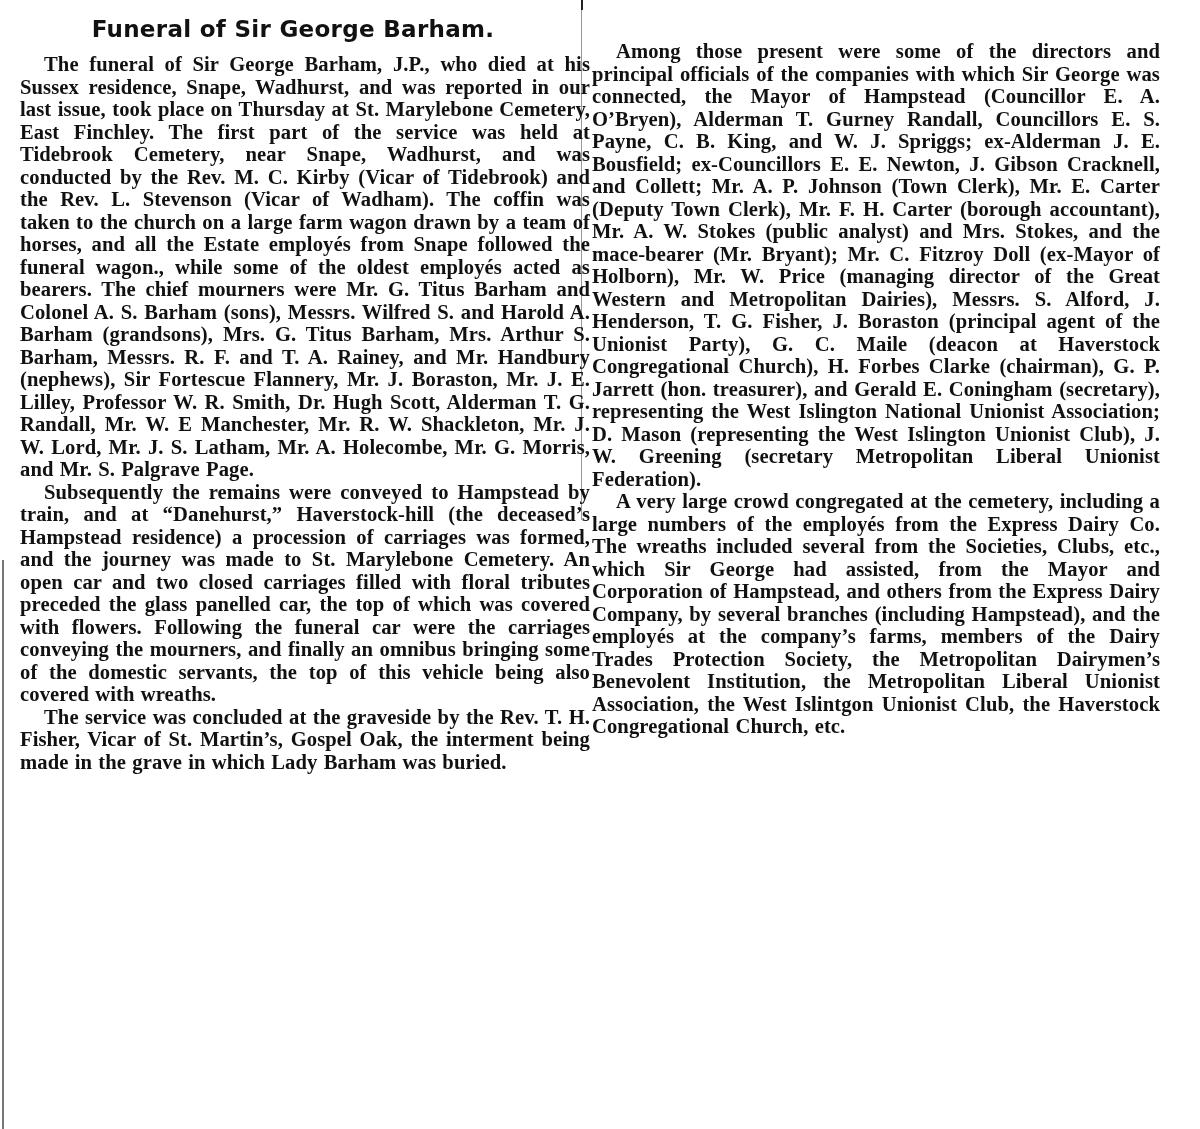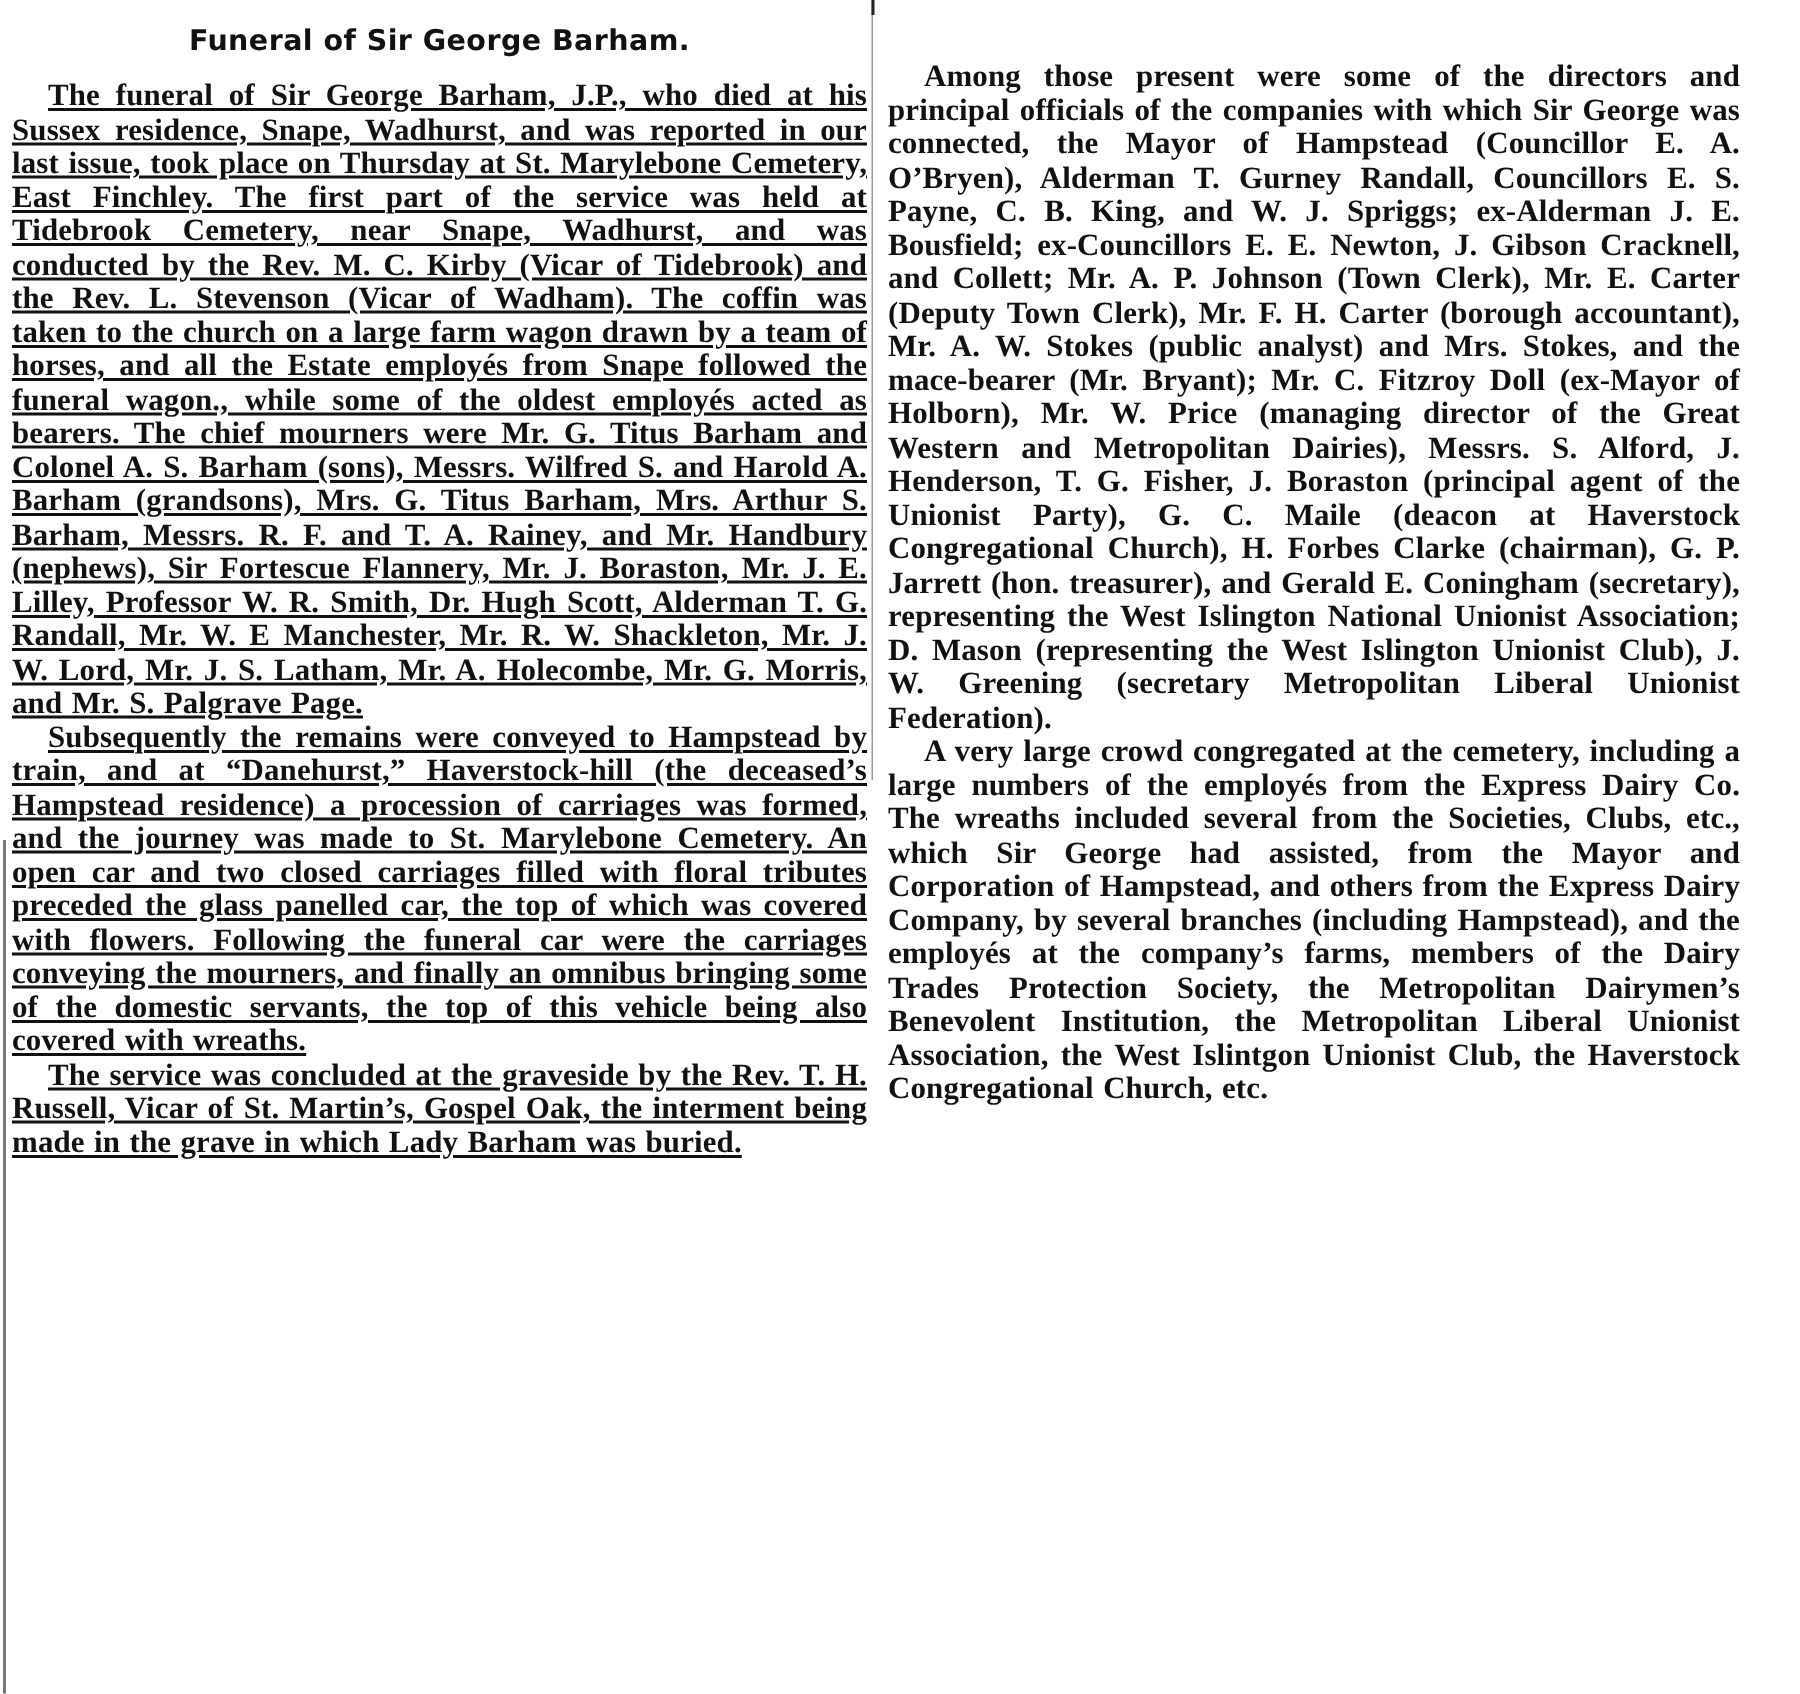--- a/index.html
+++ b/index.html
@@ -4,42 +4,42 @@
 <style>
   html, body { margin: 0; padding: 0; background: #ffffff; }
   body { width: 1200px; height: 1129px; position: relative; overflow: hidden;
          font-family: "Liberation Serif", "DejaVu Serif", serif; color: #111; }
   .page { position: absolute; inset: 0; }
   .col { position: absolute; top: 0; }
   .col-left { left: 8px; width: 570px; }
   .col-right { left: 592px; width: 568px; top: 40px; }
   .title { position: absolute; left: 0; width: 570px; top: 16px; text-align: center;
            font-family: "DejaVu Sans", "Liberation Sans", sans-serif; font-weight: bold;
-           font-size: 19px; letter-spacing: 0.3px; margin: 0; }
-  .body-left { position: absolute; top: 53px; left: 0; width: 570px; text-decoration: underline; }
+           font-size: 23px; letter-spacing: 0.3px; margin: 0; }
+  .body-left { position: absolute; top: 53px; left: 12px; width: 570px; }
   .para { margin: 0; font-size: 20.6px; line-height: 22.5px; text-align: justify;
           text-indent: 24px; font-weight: bold; letter-spacing: 0.1px; word-spacing: 1px; }
   .rule-top { position: absolute; left: 581px; top: 0; width: 1px; height: 520px; background: #999; }
   .rule-left { position: absolute; left: 2px; top: 560px; width: 2px; height: 569px; background: #777; }
   .rule-mark { position: absolute; left: 581px; top: 0; width: 2px; height: 10px; background: #222; }
 </style>
 </head>
 <body>
 
 <div class="page">
   <div class="rule-top"></div>
   <div class="rule-mark"></div>
   <div class="rule-left"></div>
 
   <div class="col col-left">
     <h1 class="title">Funeral of Sir George Barham.</h1>
     <div class="body-left">
       <p class="para">The funeral of Sir George Barham, J.P., who died at his Sussex residence, Snape, Wadhurst, and was reported in our last issue, took place on Thursday at St. Marylebone Cemetery, East Finchley. The first part of the service was held at Tidebrook Cemetery, near Snape, Wadhurst, and was conducted by the Rev. M. C. Kirby (Vicar of Tidebrook) and the Rev. L. Stevenson (Vicar of Wadham). The coffin was taken to the church on a large farm wagon drawn by a team of horses, and all the Estate employés from Snape followed the funeral wagon., while some of the oldest employés acted as bearers. The chief mourners were Mr. G. Titus Barham and Colonel A. S. Barham (sons), Messrs. Wilfred S. and Harold A. Barham (grandsons), Mrs. G. Titus Barham, Mrs. Arthur S. Barham, Messrs. R. F. and T. A. Rainey, and Mr. Handbury (nephews), Sir Fortescue Flannery, Mr. J. Boraston, Mr. J. E. Lilley, Professor W. R. Smith, Dr. Hugh Scott, Alderman T. G. Randall, Mr. W. E Manchester, Mr. R. W. Shackleton, Mr. J. W. Lord, Mr. J. S. Latham, Mr. A. Holecombe, Mr. G. Morris, and Mr. S. Palgrave Page.</p>
       <p class="para">Subsequently the remains were conveyed to Hampstead by train, and at “Danehurst,” Haverstock-hill (the deceased’s Hampstead residence) a procession of carriages was formed, and the journey was made to St. Marylebone Cemetery. An open car and two closed carriages filled with floral tributes preceded the glass panelled car, the top of which was covered with flowers. Following the funeral car were the carriages conveying the mourners, and finally an omnibus bringing some of the domestic servants, the top of this vehicle being also covered with wreaths.</p>
-      <p class="para">The service was concluded at the graveside by the Rev. T. H. Russell, Vicar of St. Martin’s, Gospel Oak, the interment being made in the grave in which Lady Barham was buried.</p>
+      <p class="para">The service was concluded at the graveside by the Rev. T. H. Fisher, Vicar of St. Martin’s, Gospel Oak, the interment being made in the grave in which Lady Barham was buried.</p>
     </div>
   </div>
 
   <div class="col col-right">
     <p class="para">Among those present were some of the directors and principal officials of the companies with which Sir George was connected, the Mayor of Hampstead (Councillor E. A. O’Bryen), Alderman T. Gurney Randall, Councillors E. S. Payne, C. B. King, and W. J. Spriggs; ex-Alderman J. E. Bousfield; ex-Councillors E. E. Newton, J. Gibson Cracknell, and Collett; Mr. A. P. Johnson (Town Clerk), Mr. E. Carter (Deputy Town Clerk), Mr. F. H. Carter (borough accountant), Mr. A. W. Stokes (public analyst) and Mrs. Stokes, and the mace-bearer (Mr. Bryant); Mr. C. Fitzroy Doll (ex-Mayor of Holborn), Mr. W. Price (managing director of the Great Western and Metropolitan Dairies), Messrs. S. Alford, J. Henderson, T. G. Fisher, J. Boraston (principal agent of the Unionist Party), G. C. Maile (deacon at Haverstock Congregational Church), H. Forbes Clarke (chairman), G. P. Jarrett (hon. treasurer), and Gerald E. Coningham (secretary), representing the West Islington National Unionist Association; D. Mason (representing the West Islington Unionist Club), J. W. Greening (secretary Metropolitan Liberal Unionist Federation).</p>
     <p class="para">A very large crowd congregated at the cemetery, including a large numbers of the employés from the Express Dairy Co. The wreaths included several from the Societies, Clubs, etc., which Sir George had assisted, from the Mayor and Corporation of Hampstead, and others from the Express Dairy Company, by several branches (including Hampstead), and the employés at the company’s farms, members of the Dairy Trades Protection Society, the Metropolitan Dairymen’s Benevolent Institution, the Metropolitan Liberal Unionist Association, the West Islintgon Unionist Club, the Haverstock Congregational Church, etc.</p>
   </div>
 </div>
 
 </body></html>

